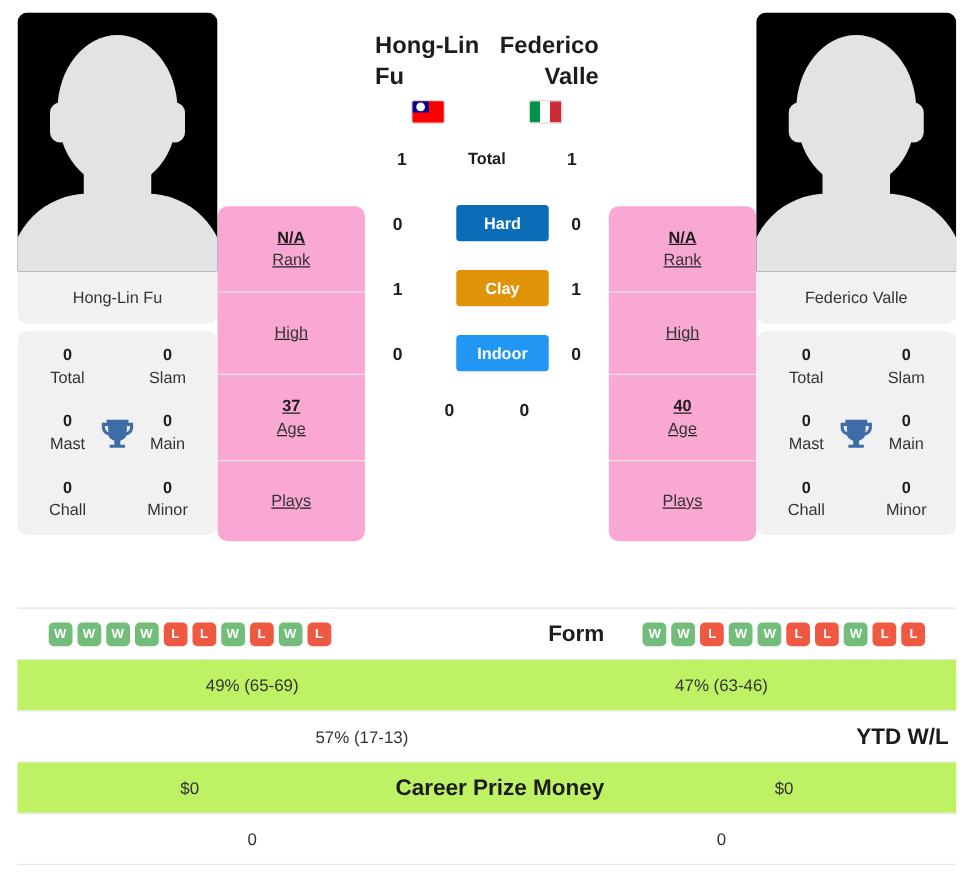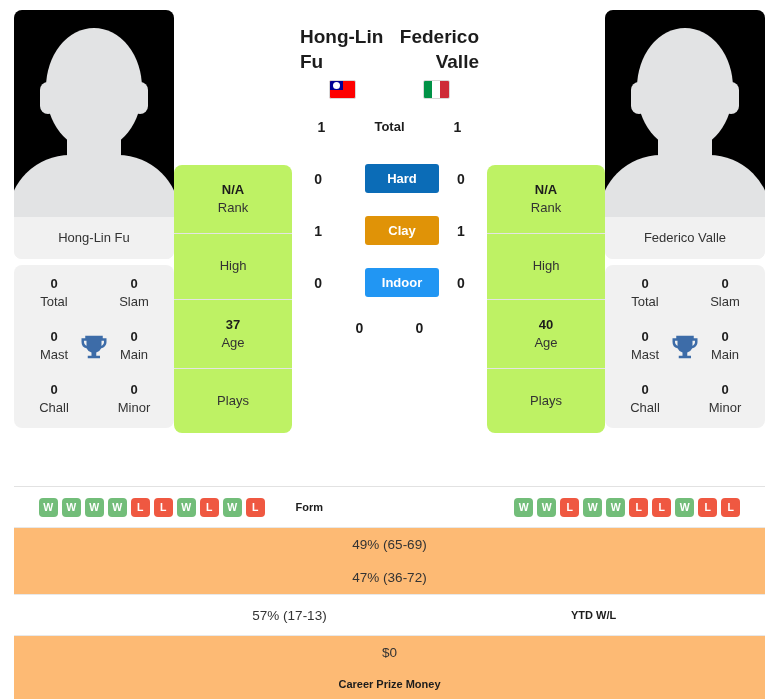--- a/index.html
+++ b/index.html
@@ -118,23 +118,24 @@
     height: 30px;
   }
 
   
   .info-col {
     width: 118px;
     flex: 0 0 118px;
     margin-top: 155px;
   }
   .info-card {
-    background: #bef264;
+    background: #f9a8d4;
     border-radius: 8px;
     overflow: hidden;
+    text-decoration: underline;
   }
   .info-row {
     text-align: center;
     padding: 16px 4px;
     border-bottom: 1px solid #e4e4e4;
   }
   .info-row:last-child { border-bottom: none; }
   .info-row .val {
     font-size: 13px;
     font-weight: bold;
@@ -242,32 +243,32 @@
     right: 14px;
     top: 486px;
     border-top: 1px solid #e2e2e2;
   }
   .srow {
     display: flex;
     align-items: center;
     border-bottom: 1px solid #e8e8e8;
     min-height: 41px;
   }
-  .srow.alt { background: #fdba74; flex-direction: column; }
+  .srow.alt { background: #bef264; }
   .srow .sside {
     flex: 1 1 0;
     text-align: center;
     font-size: 13.5px;
     color: #333333;
     padding: 9px 6px;
   }
   .srow .smid {
     flex: 0 0 200px;
-    text-align: left;
-    font-size: 11px;
+    text-align: right;
+    font-size: 18px;
     font-weight: bold;
     color: #1c1c1c;
     padding: 9px 6px;
   }
   .form-badges {
     display: flex;
     justify-content: center;
     gap: 4px;
   }
   .badge {
@@ -507,21 +508,21 @@
             <span class="badge l">L</span>
             <span class="badge w">W</span>
             <span class="badge l">L</span>
             <span class="badge l">L</span>
           </div>
       </div>
     </div>
 
     <div class="srow alt">
       <div class="sside">49% (65-69)</div>
-      <div class="sside">47% (36-72)</div>
+      <div class="sside">47% (63-46)</div>
     </div>
 
     <div class="srow">
       <div class="sside">57% (17-13)</div>
       <div class="smid">YTD W/L</div>
     </div>
 
     <div class="srow alt">
       <div class="sside">$0</div>
       <div class="smid">Career Prize Money</div>

